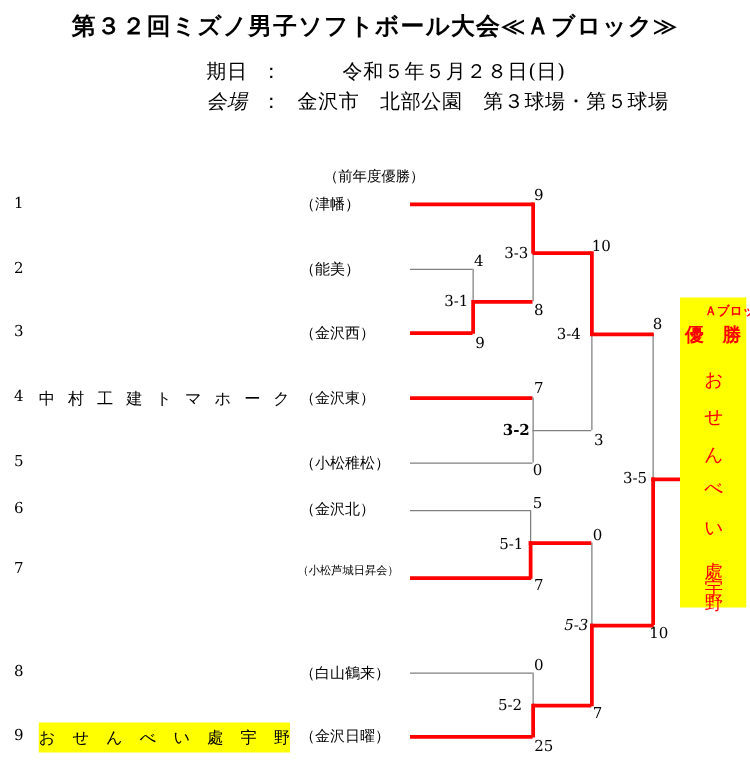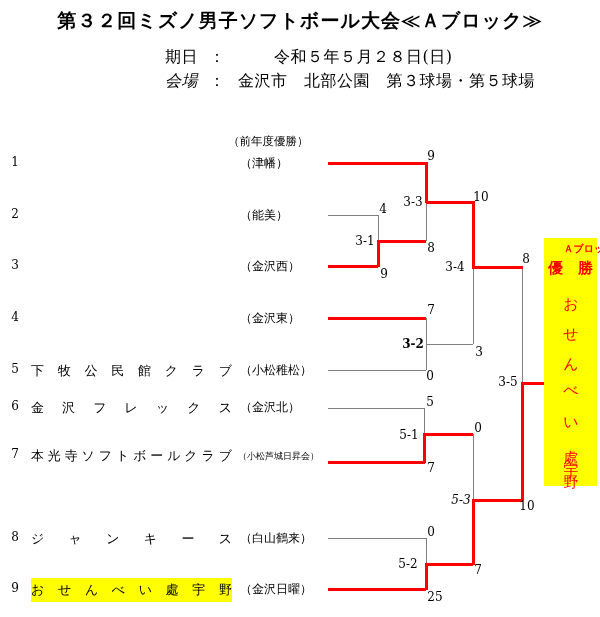--- a/index.html
+++ b/index.html
@@ -5,21 +5,21 @@
   html,body { margin:0; padding:0; background:#ffffff; }
   body {
     width:600px; height:617px; position:relative; overflow:hidden;
     font-family:"DejaVu Serif","Liberation Serif",serif; color:#000;
   }
   .title {
     position:absolute; left:0; top:8px; width:600px; text-align:center;
     font-size:19px; font-weight:bold; letter-spacing:1px; white-space:nowrap;
   }
   .info-item { position:absolute; font-size:16px; letter-spacing:0.5px; white-space:nowrap; }
-  .note { position:absolute; font-size:11.5px; white-space:nowrap; }
+  .note { position:absolute; font-size:11.5px; white-space:nowrap;margin-left:31px; }
   .trow { position:absolute; left:0; width:340px; height:26px; }
   .seed { position:absolute; left:6px; top:5px; width:18px; text-align:center; font-size:12px; }
   .tname {
     position:absolute; left:31px; top:2px; width:201px; font-size:13px;
     text-align:justify; text-align-last:justify; padding:3px 0; white-space:nowrap;
   }
   .taffil { position:absolute; left:240px; top:5px; font-size:12px; white-space:nowrap; }
   .hline, .vline { position:absolute; }
   .hline.red  { height:3px; background:#ff0000; }
   .hline.gray { height:1px; background:#808080; }
@@ -61,40 +61,37 @@
 <div class="trow" style="top:202px;">
   <span class="seed">2</span>
   <span class="taffil">（能美）</span>
 </div>
 <div class="trow" style="top:253px;">
   <span class="seed">3</span>
   <span class="taffil">（金沢西）</span>
 </div>
 <div class="trow" style="top:305px;">
   <span class="seed">4</span>
+  <span class="tname">中村工建トマホーク</span>
   <span class="taffil">（金沢東）</span>
 </div>
 <div class="trow" style="top:357px;">
   <span class="seed">5</span>
-  <span class="tname">下牧公民館クラブ</span>
   <span class="taffil">（小松稚松）</span>
 </div>
 <div class="trow" style="top:394px;">
   <span class="seed">6</span>
-  <span class="tname">金沢フレックス</span>
   <span class="taffil">（金沢北）</span>
 </div>
 <div class="trow" style="top:442px;">
   <span class="seed">7</span>
-  <span class="tname">本光寺ソフトボールクラブ</span>
   <span class="taffil" style="font-size:9px; top:8px; left:238px;">（小松芦城日昇会）</span>
 </div>
 <div class="trow" style="top:525px;">
   <span class="seed">8</span>
-  <span class="tname">ジャンキース</span>
   <span class="taffil">（白山鶴来）</span>
 </div>
 <div class="trow" style="top:576px;">
   <span class="seed">9</span>
   <span class="tname" style="background:#ffff00;">おせんべい處宇野</span>
   <span class="taffil">（金沢日曜）</span>
 </div>
 
 <div class="hline red" style="left:328px; top:162px; width:99px;"></div>
 <div class="hline gray" style="left:328px; top:215px; width:50px;"></div>

